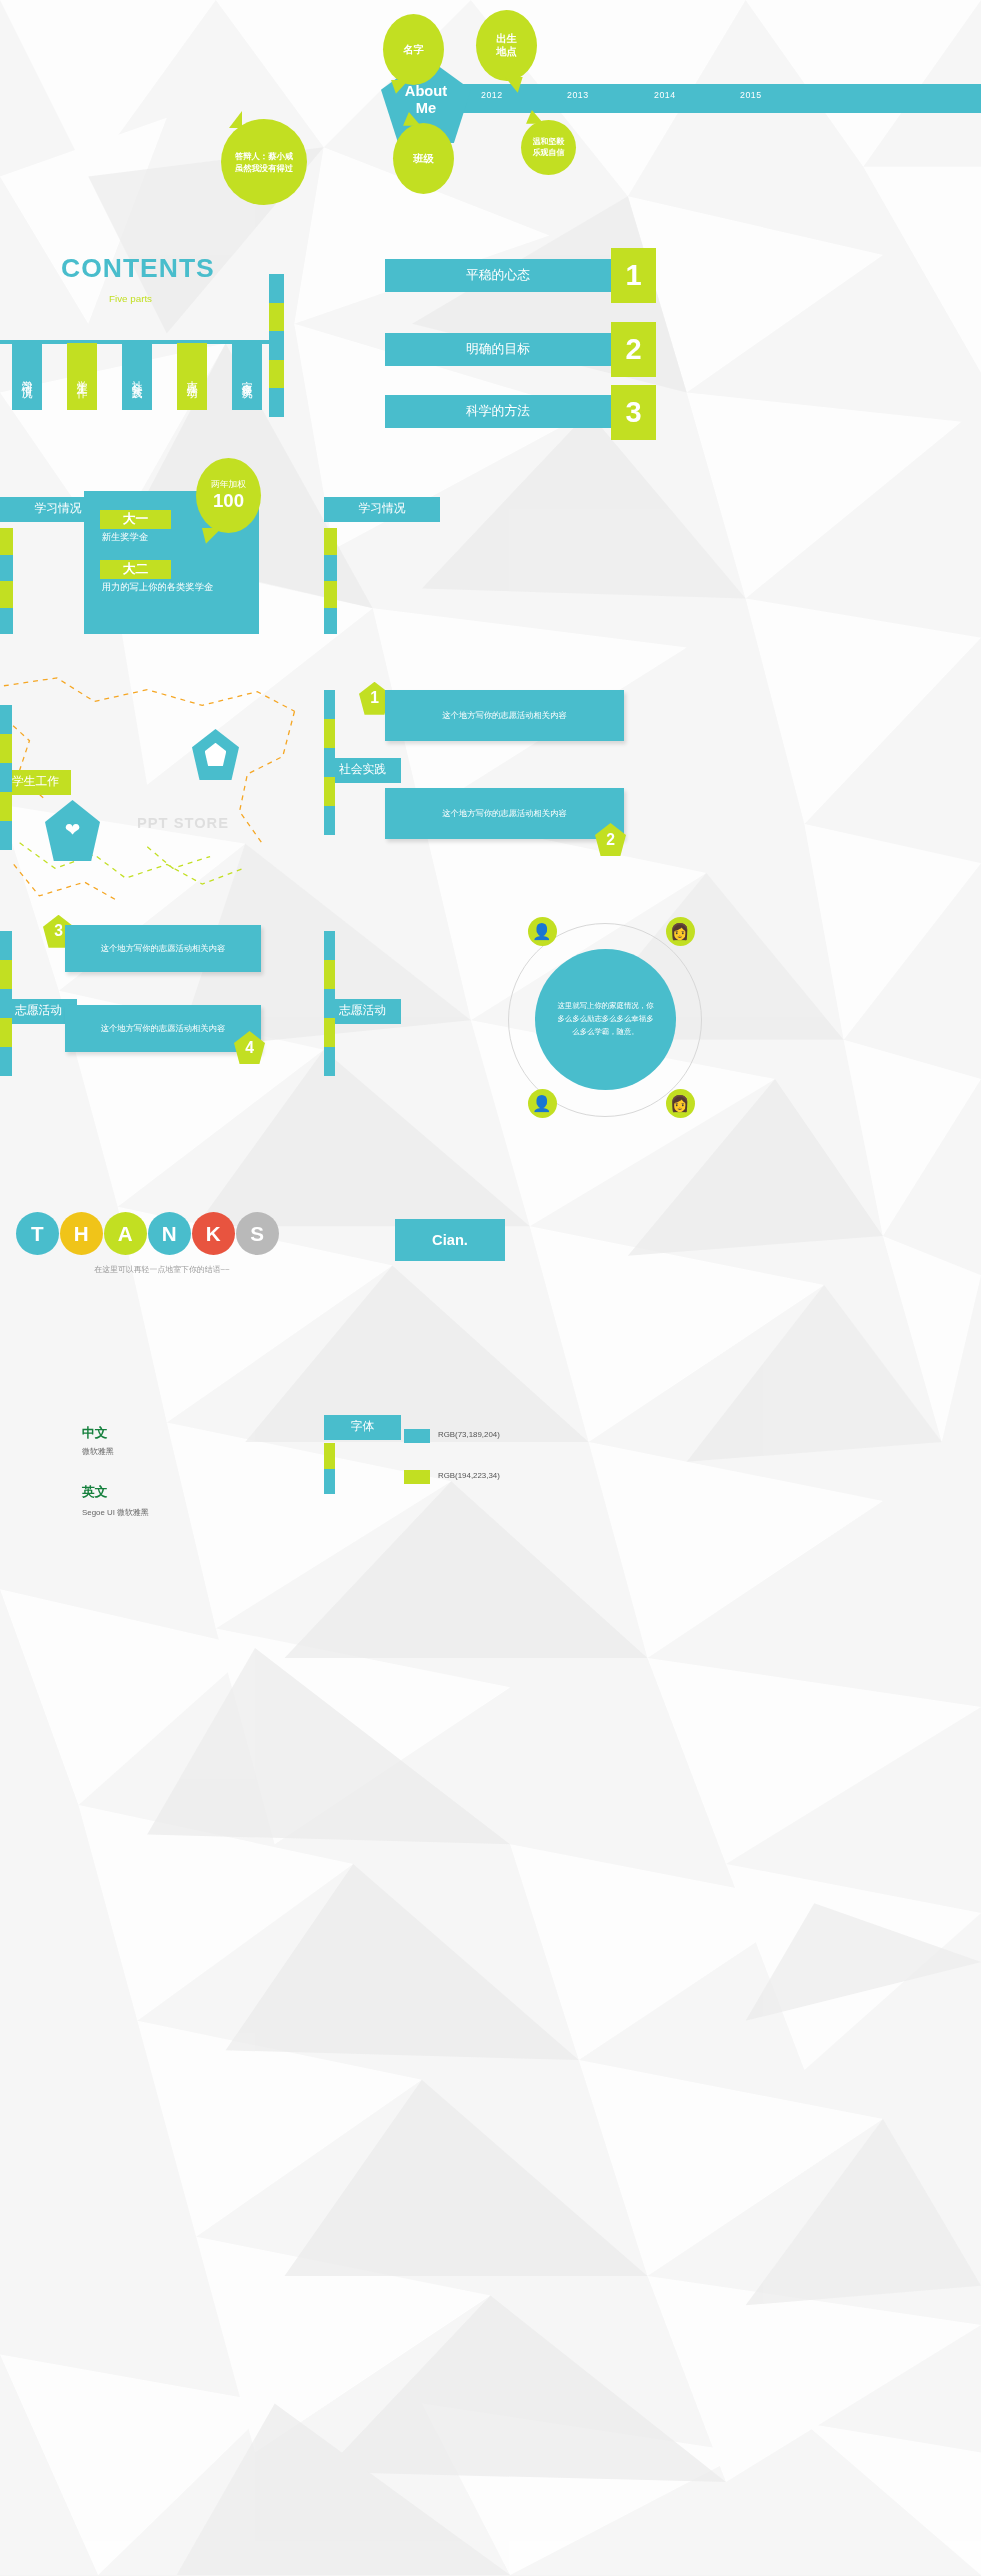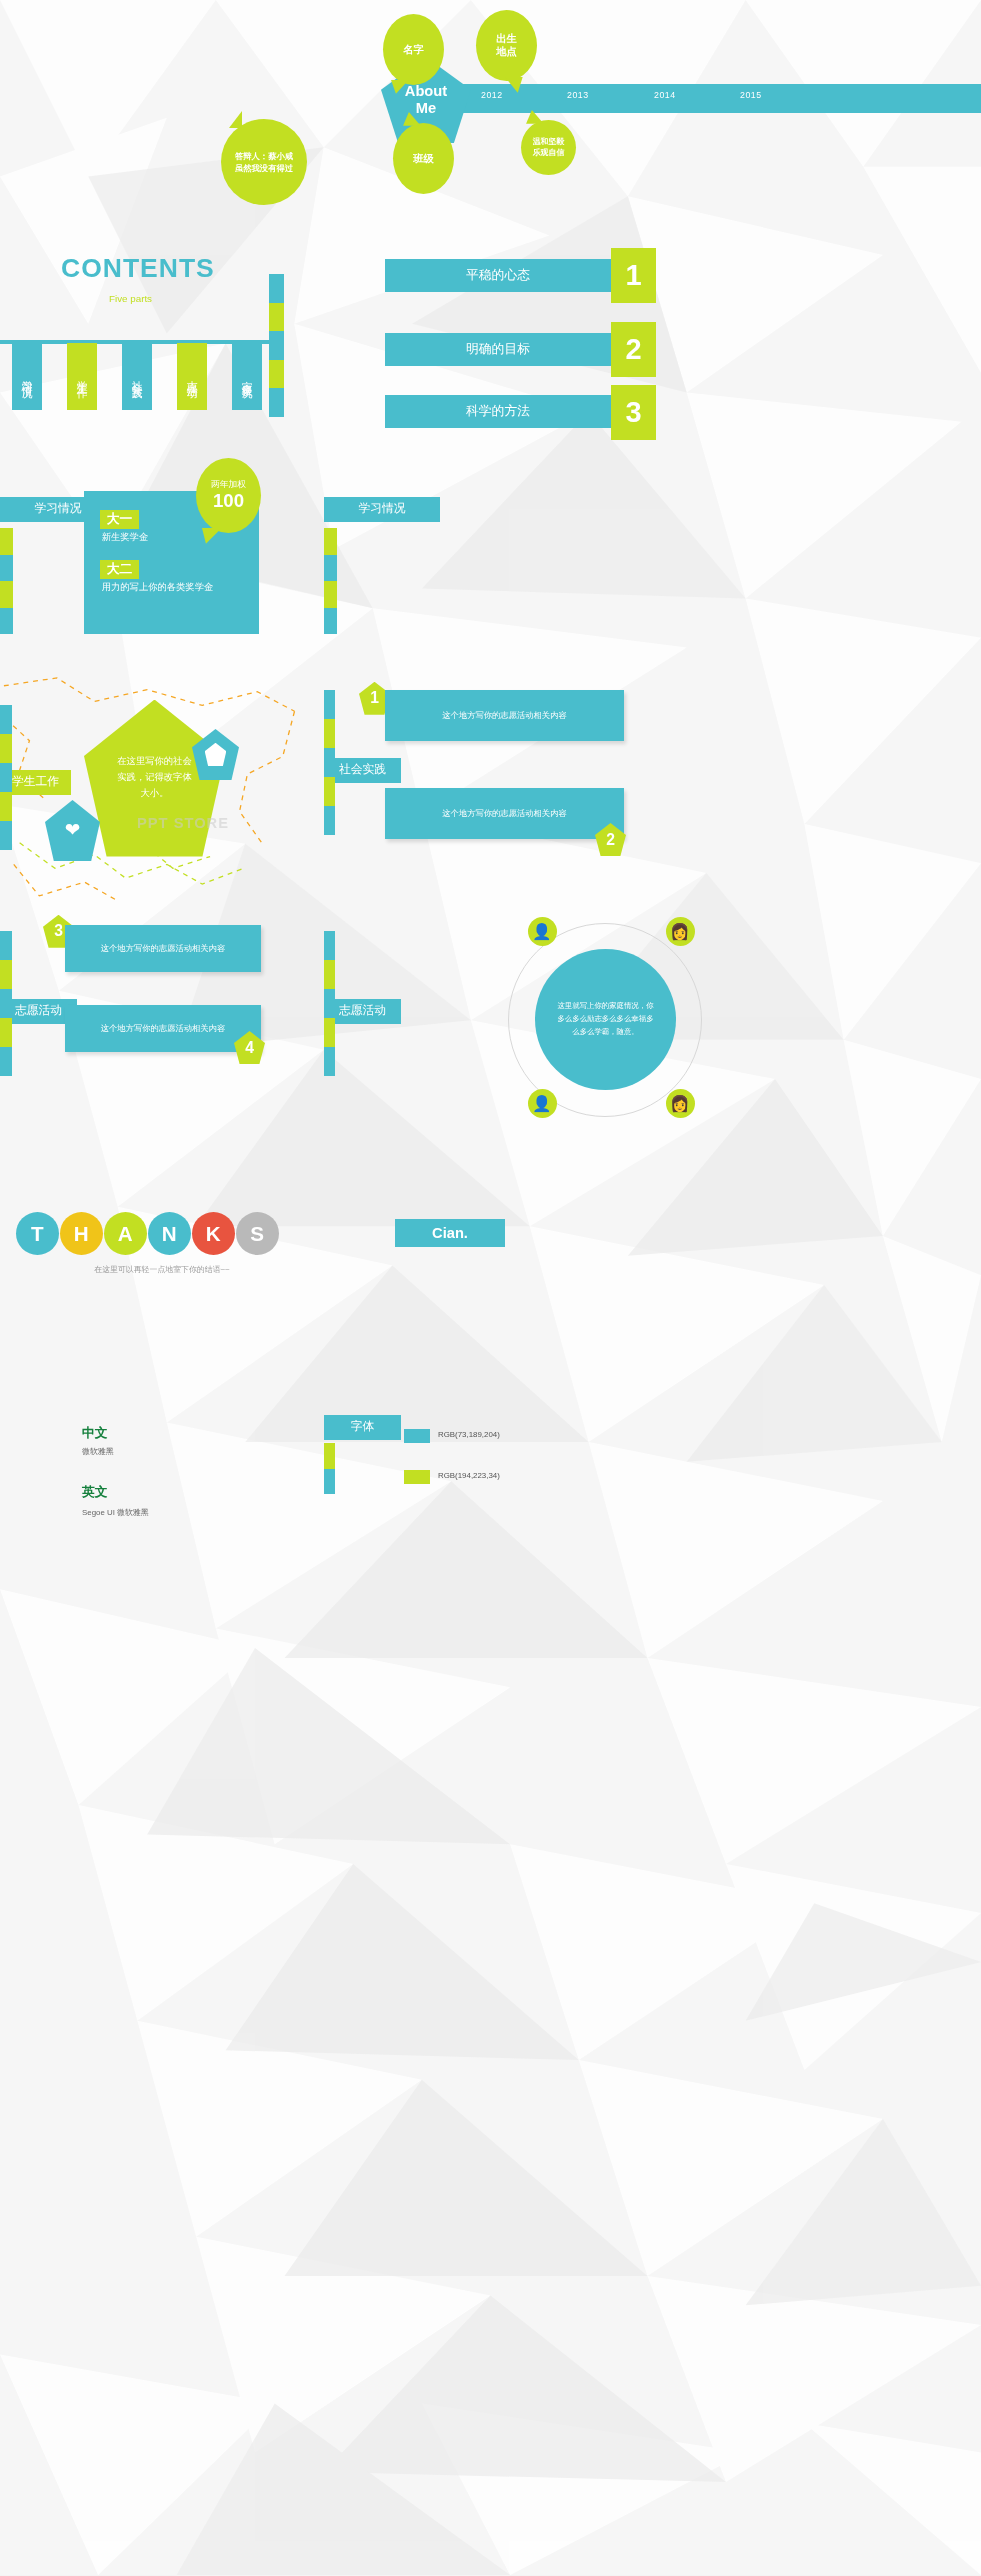--- a/index.html
+++ b/index.html
@@ -55,21 +55,21 @@
   #s4 .num { position:absolute; left:287px; width:45px; height:55px; background:#c2df22; color:#fff; font-size:29px; font-weight:bold;
      display:flex; align-items:center; justify-content:center; }
 
   
   #s5 { left:0; top:442px; width:324px; height:231px; }
   #s5 .chip { position:absolute; left:0; top:55px; width:116px; height:24.5px; background:#49bdcc; color:#fff; font-size:11.8px;
      display:flex; align-items:center; justify-content:center; }
   #s5 .sidebar { position:absolute; left:0; top:86px; width:12.8px; }
   #s5 .sidebar div { height:26.5px; }
   #s5 .panel { position:absolute; left:84px; top:49px; width:175px; height:143px; background:#49bdcc; padding:17.7px 15.7px; }
-  #s5 .tagg { display:inline-block; background:#c2df22; color:#fff; font-size:12.8px; font-weight:bold; padding:1px 7px; }
+  #s5 .tagg { display:inline-block; background:#c2df22; color:#fff; font-size:12.8px; font-weight:bold; padding:1px 23px; }
   #s5 .ln { color:#fff; font-size:9.3px; margin:2px 0 15.7px 2px; }
   #s5 .score { position:absolute; left:196px; top:15.7px; width:65px; height:75px; border-radius:50%; background:#c2df22; color:#fff;
      display:flex; flex-direction:column; align-items:center; justify-content:center; }
   #s5 .score .t { font-size:8.8px; }
   #s5 .score .v { font-size:18.6px; font-weight:bold; line-height:1.1; }
 
   
   #s6 { left:324px; top:442px; width:657px; height:231px; }
   #s6 .chip { position:absolute; left:0; top:55px; width:116px; height:24.5px; background:#49bdcc; color:#fff; font-size:11.8px;
      display:flex; align-items:center; justify-content:center; }
@@ -129,21 +129,21 @@
 
   
   #s11 { left:0; top:1133px; width:324px; height:231px; }
   #s11 .letters { position:absolute; left:15.7px; top:79px; display:flex; }
   #s11 .letters div { width:43px; height:43px; border-radius:50%; color:#fff; font-size:20.6px; font-weight:bold;
      display:flex; align-items:center; justify-content:center; margin-right:1px; }
   #s11 .note { position:absolute; left:0; right:0; top:131px; text-align:center; color:#9b9b9b; font-size:7.9px; }
 
   
   #s12 { left:324px; top:1133px; width:657px; height:231px; }
-  #s12 .tag { position:absolute; left:71px; top:86px; width:110px; height:28px; background:#49bdcc; color:#fff;
+  #s12 .tag { position:absolute; left:71px; top:86px; width:110px; height:42px; background:#49bdcc; color:#fff;
      font-size:14.7px; font-weight:bold; display:flex; align-items:center; justify-content:center; }
 
   
   #s13 { left:0; top:1364px; width:324px; height:231px; }
   #s13 .h { position:absolute; left:82px; font-size:12.8px; font-weight:bold; color:#15803d; }
   #s13 .d { position:absolute; left:82px; font-size:7.9px; color:#666; }
 
   
   #s14 { left:324px; top:1364px; width:657px; height:231px; }
   #s14 .chip { position:absolute; left:0; top:51px; width:77px; height:24.5px; background:#49bdcc; color:#fff; font-size:11.8px;
@@ -355,23 +355,20 @@
     </g>
   </svg>
   <div class="chip">学生工作</div>
   <div class="sidebar">
     <div class="cyan"></div>
     <div class="green"></div>
     <div class="cyan"></div>
     <div class="green"></div>
     <div class="cyan"></div>
   </div>
-  <div class="mainpent">
-    <p>在这里写你的社会实践，记得改字体大小。</p>
-  </div>
   <div class="sp" style="left:192px; top:57px; width:47px; height:51px;">
     <span style="display:block;width:21.6px;height:23.6px;background:#fff;clip-path:polygon(50% 0%,100% 36%,84% 100%,16% 100%,0% 36%)"></span>
   </div>
   <div class="sp" style="left:45px; top:128px; width:55px; height:61px;">
     <span style="color:#fff;font-size:18.6px;line-height:1">❤</span>
   </div>
   <div class="wm">PPT STORE</div>
 </div>
 
 <div class="slide" id="s8">

